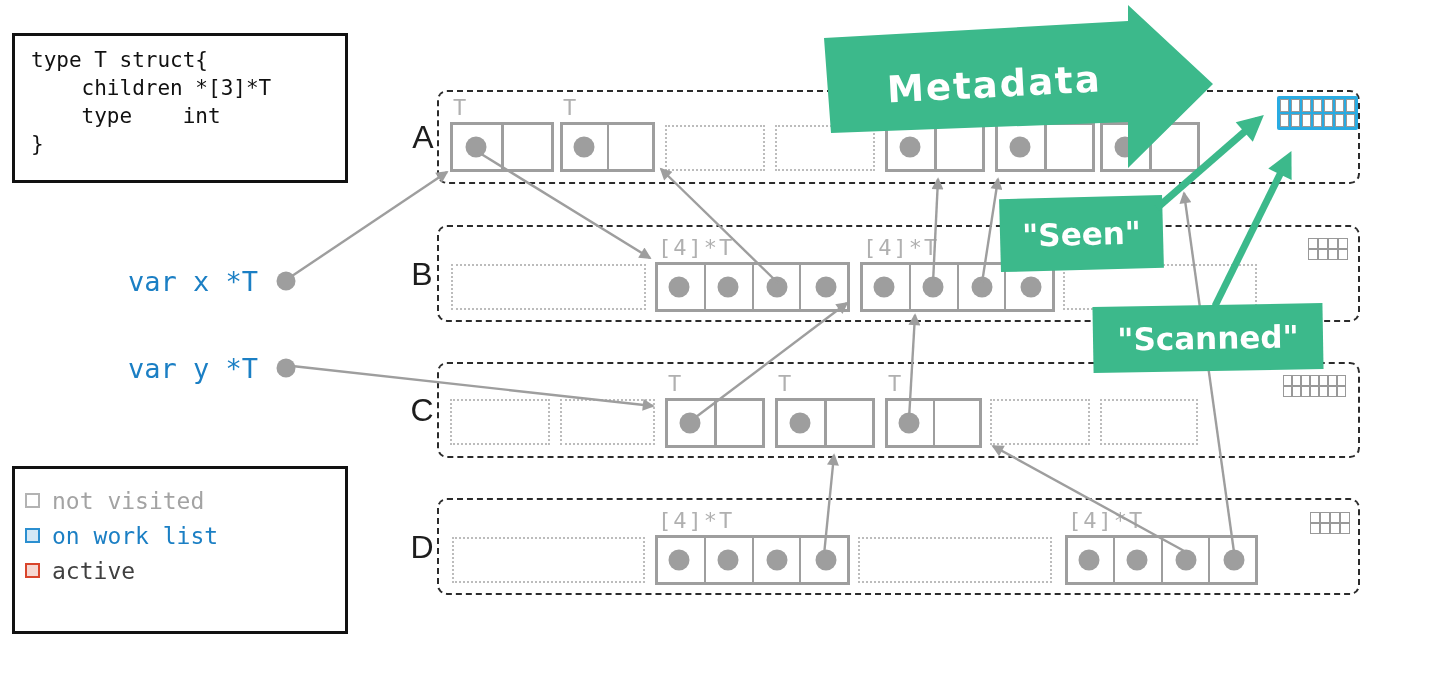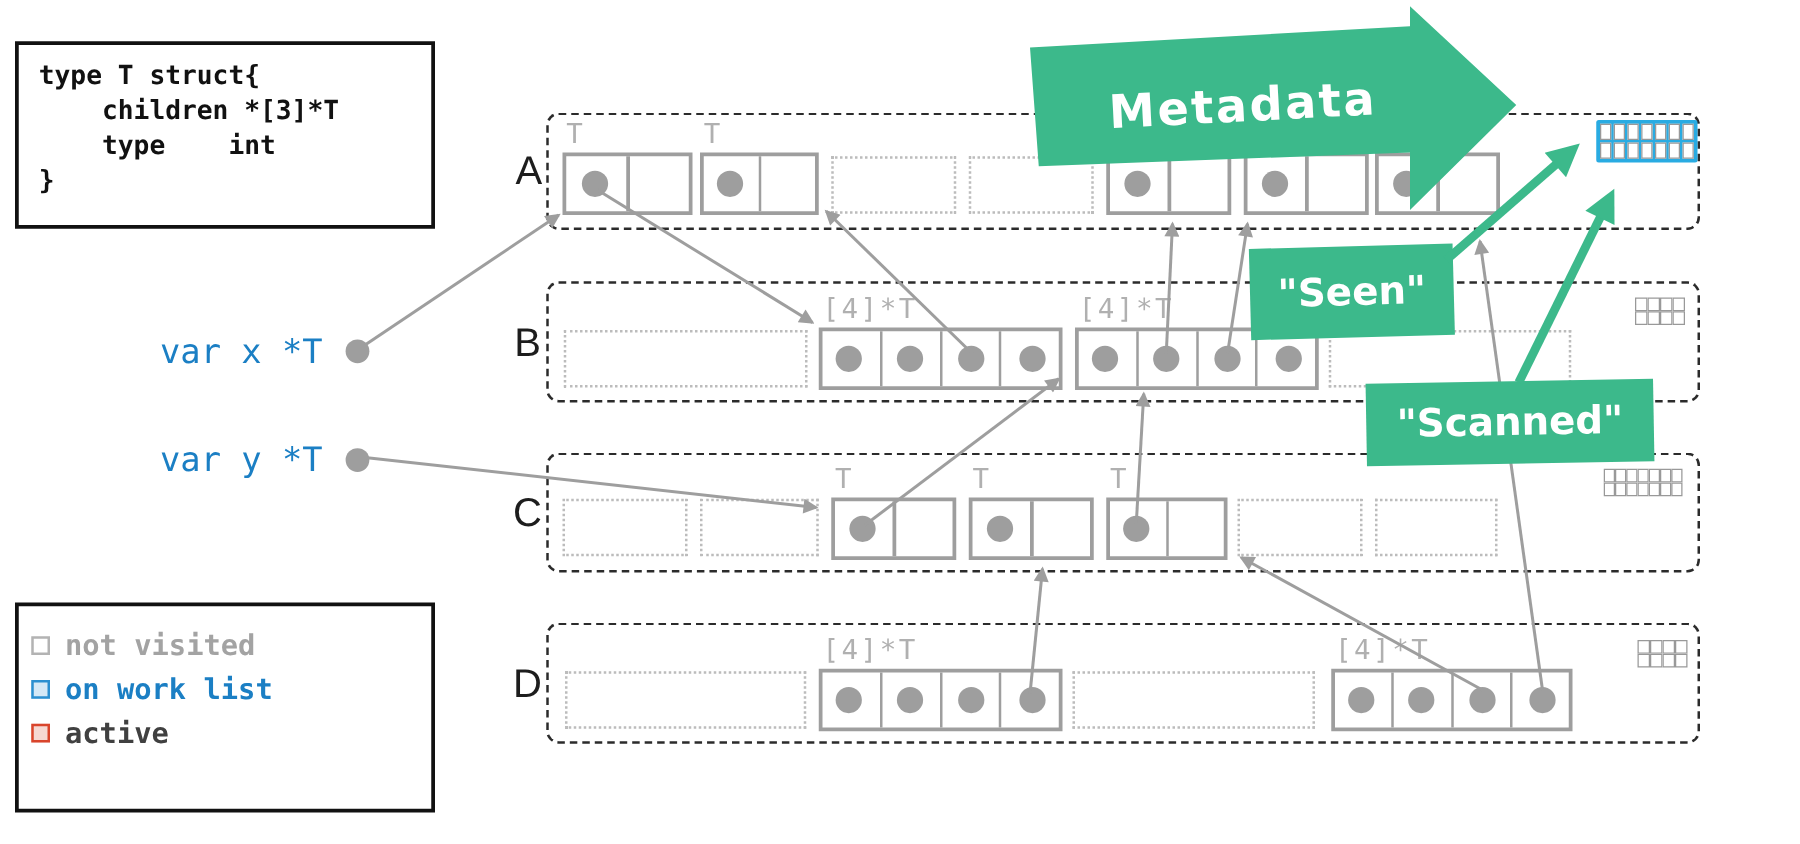--- a/index.html
+++ b/index.html
@@ -1,22 +1,22 @@
 <!DOCTYPE html>
 <html><head>
 <meta charset="utf-8">
 <style>
   html,body{margin:0;padding:0;background:#fff;}
   #canvas{position:relative;width:1440px;height:675px;background:#fff;overflow:hidden;
           font-family:"DejaVu Sans Mono",monospace;}
-  .blackbox{position:absolute;border:3px solid #111;background:#fff;box-sizing:border-box;font-weight:bold;}
+  .blackbox{position:absolute;border:3px solid #111;background:#fff;box-sizing:border-box;}
   #code-box{left:12px;top:33px;width:336px;height:150px;padding:10px 0 0 16px;
             font-size:21px;line-height:28px;color:#111;}
   #code-box div{white-space:pre;}
-  #legend-box{left:12px;top:466px;width:336px;height:168px;padding:14px 0 0 10px;font-size:23px;margin-top:16px;}
+  #legend-box{left:12px;top:466px;width:336px;height:168px;padding:14px 0 0 10px;font-size:23px;}
   .leg-item{display:flex;align-items:center;gap:12px;height:35px;}
   .sw{width:15px;height:15px;box-sizing:border-box;flex:0 0 15px;}
   .sw0{border:2.5px solid #b3b3b3;background:#fff;}
   .sw1{border:2.5px solid #2b8fd0;background:#d4e8f6;}
   .sw2{border:2.5px solid #d9452c;background:#f6d8d2;}
   .sw3{border:2.5px solid #3f3f3f;background:#a9a9a9;}
   .lt0{color:#a3a3a3;} .lt1{color:#1b7fc4;} .lt2{color:#404040;} .lt3{color:#141414;}
   .varlab{position:absolute;color:#1b7fc4;font-size:27px;}
   #var-x{left:128px;top:266px;} #var-y{left:128px;top:353px;}
   .rowrect{position:absolute;border:2px dashed #2b2b2b;border-radius:10px;box-sizing:border-box;}

